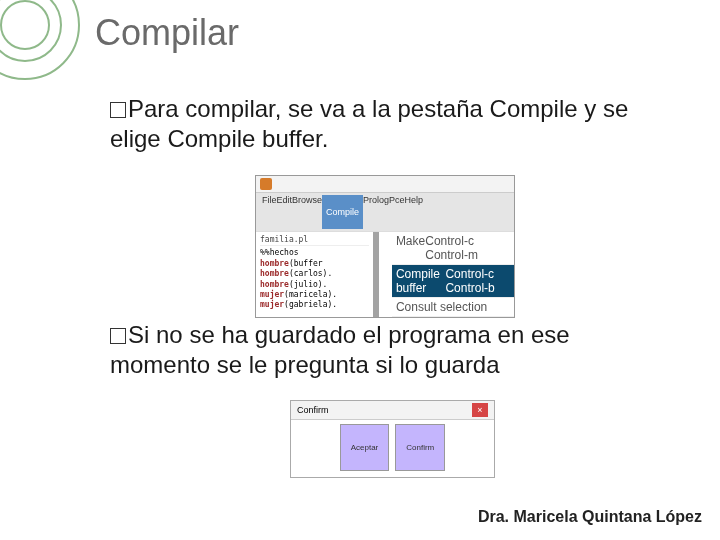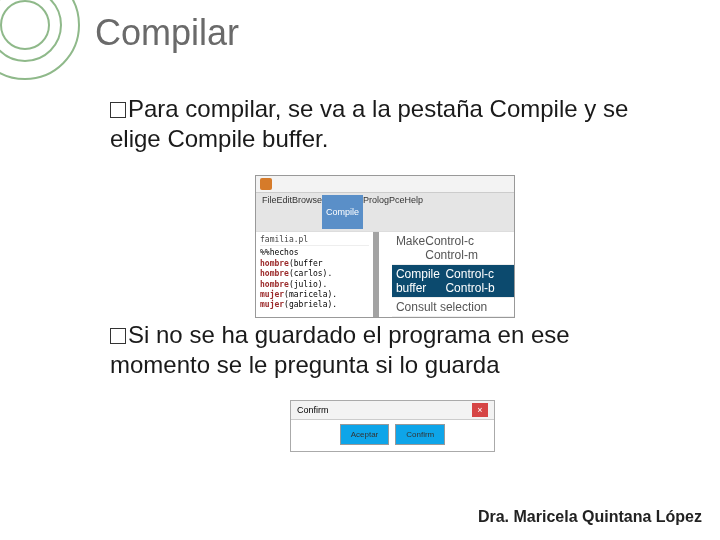--- a/index.html
+++ b/index.html
@@ -166,22 +166,22 @@
     color: #444;
   }
   .fig2-btns {
     display: flex;
     justify-content: center;
     gap: 6px;
     padding: 4px 0 6px;
   }
   .fig2-btn {
     border: 1px solid #999;
-    background: #0ea5e9;
-    padding: 5px 10px;
+    background: #c4b5fd;
+    padding: 18px 10px;
     font-size: 8px;
     color: #333;
   }
   .footer {
     position: absolute;
     right: 18px;
     bottom: 14px;
     font-size: 16px;
     font-weight: bold;
     color: #222;

